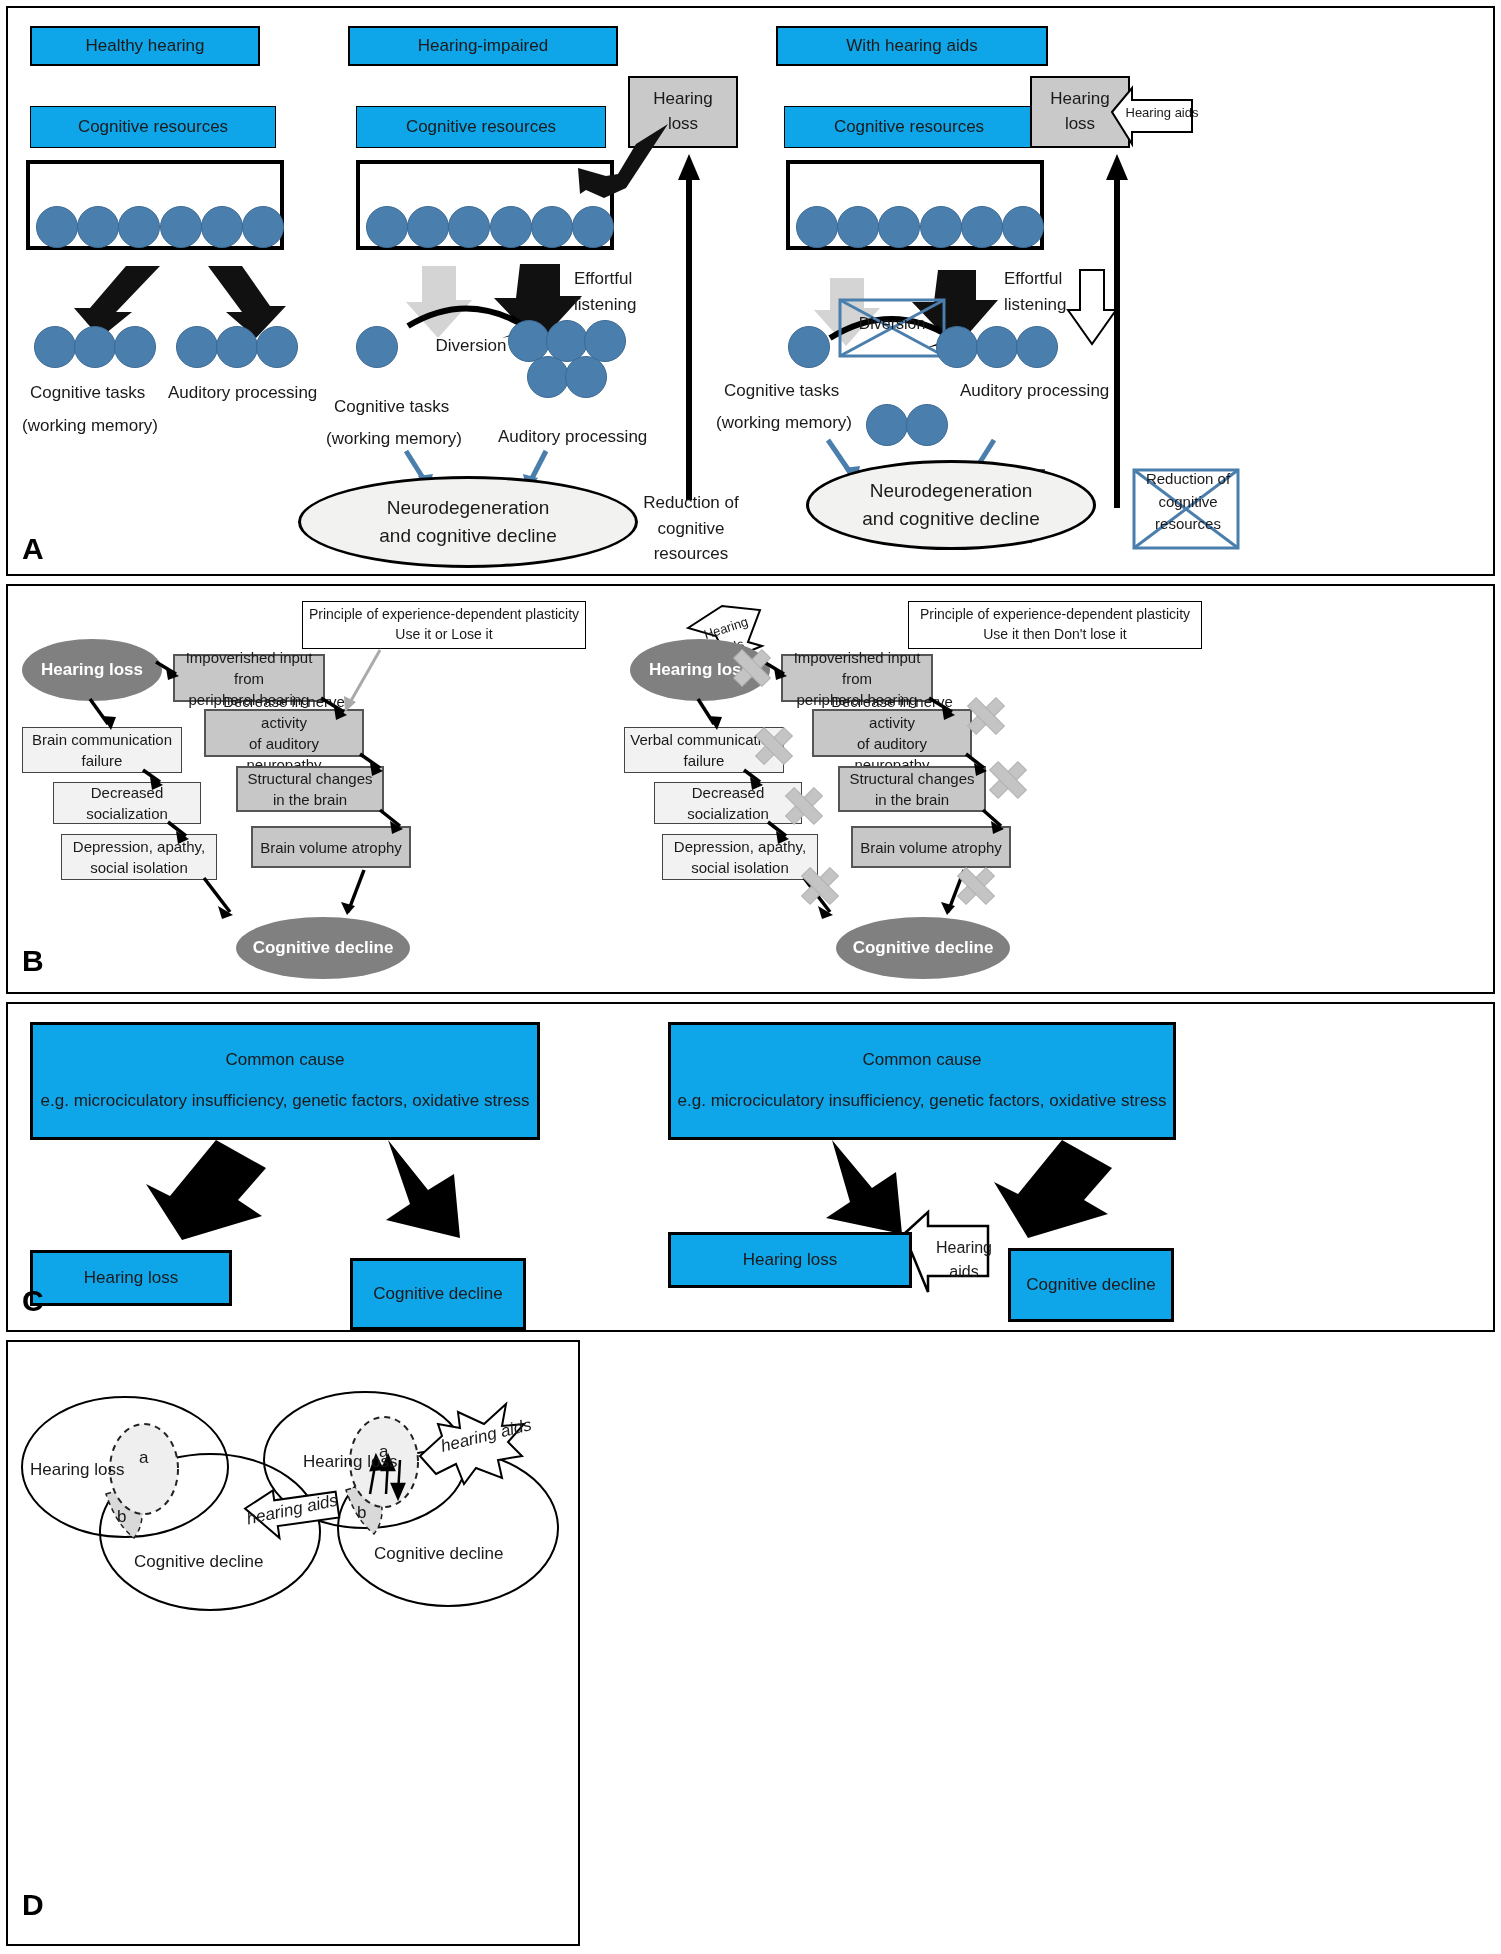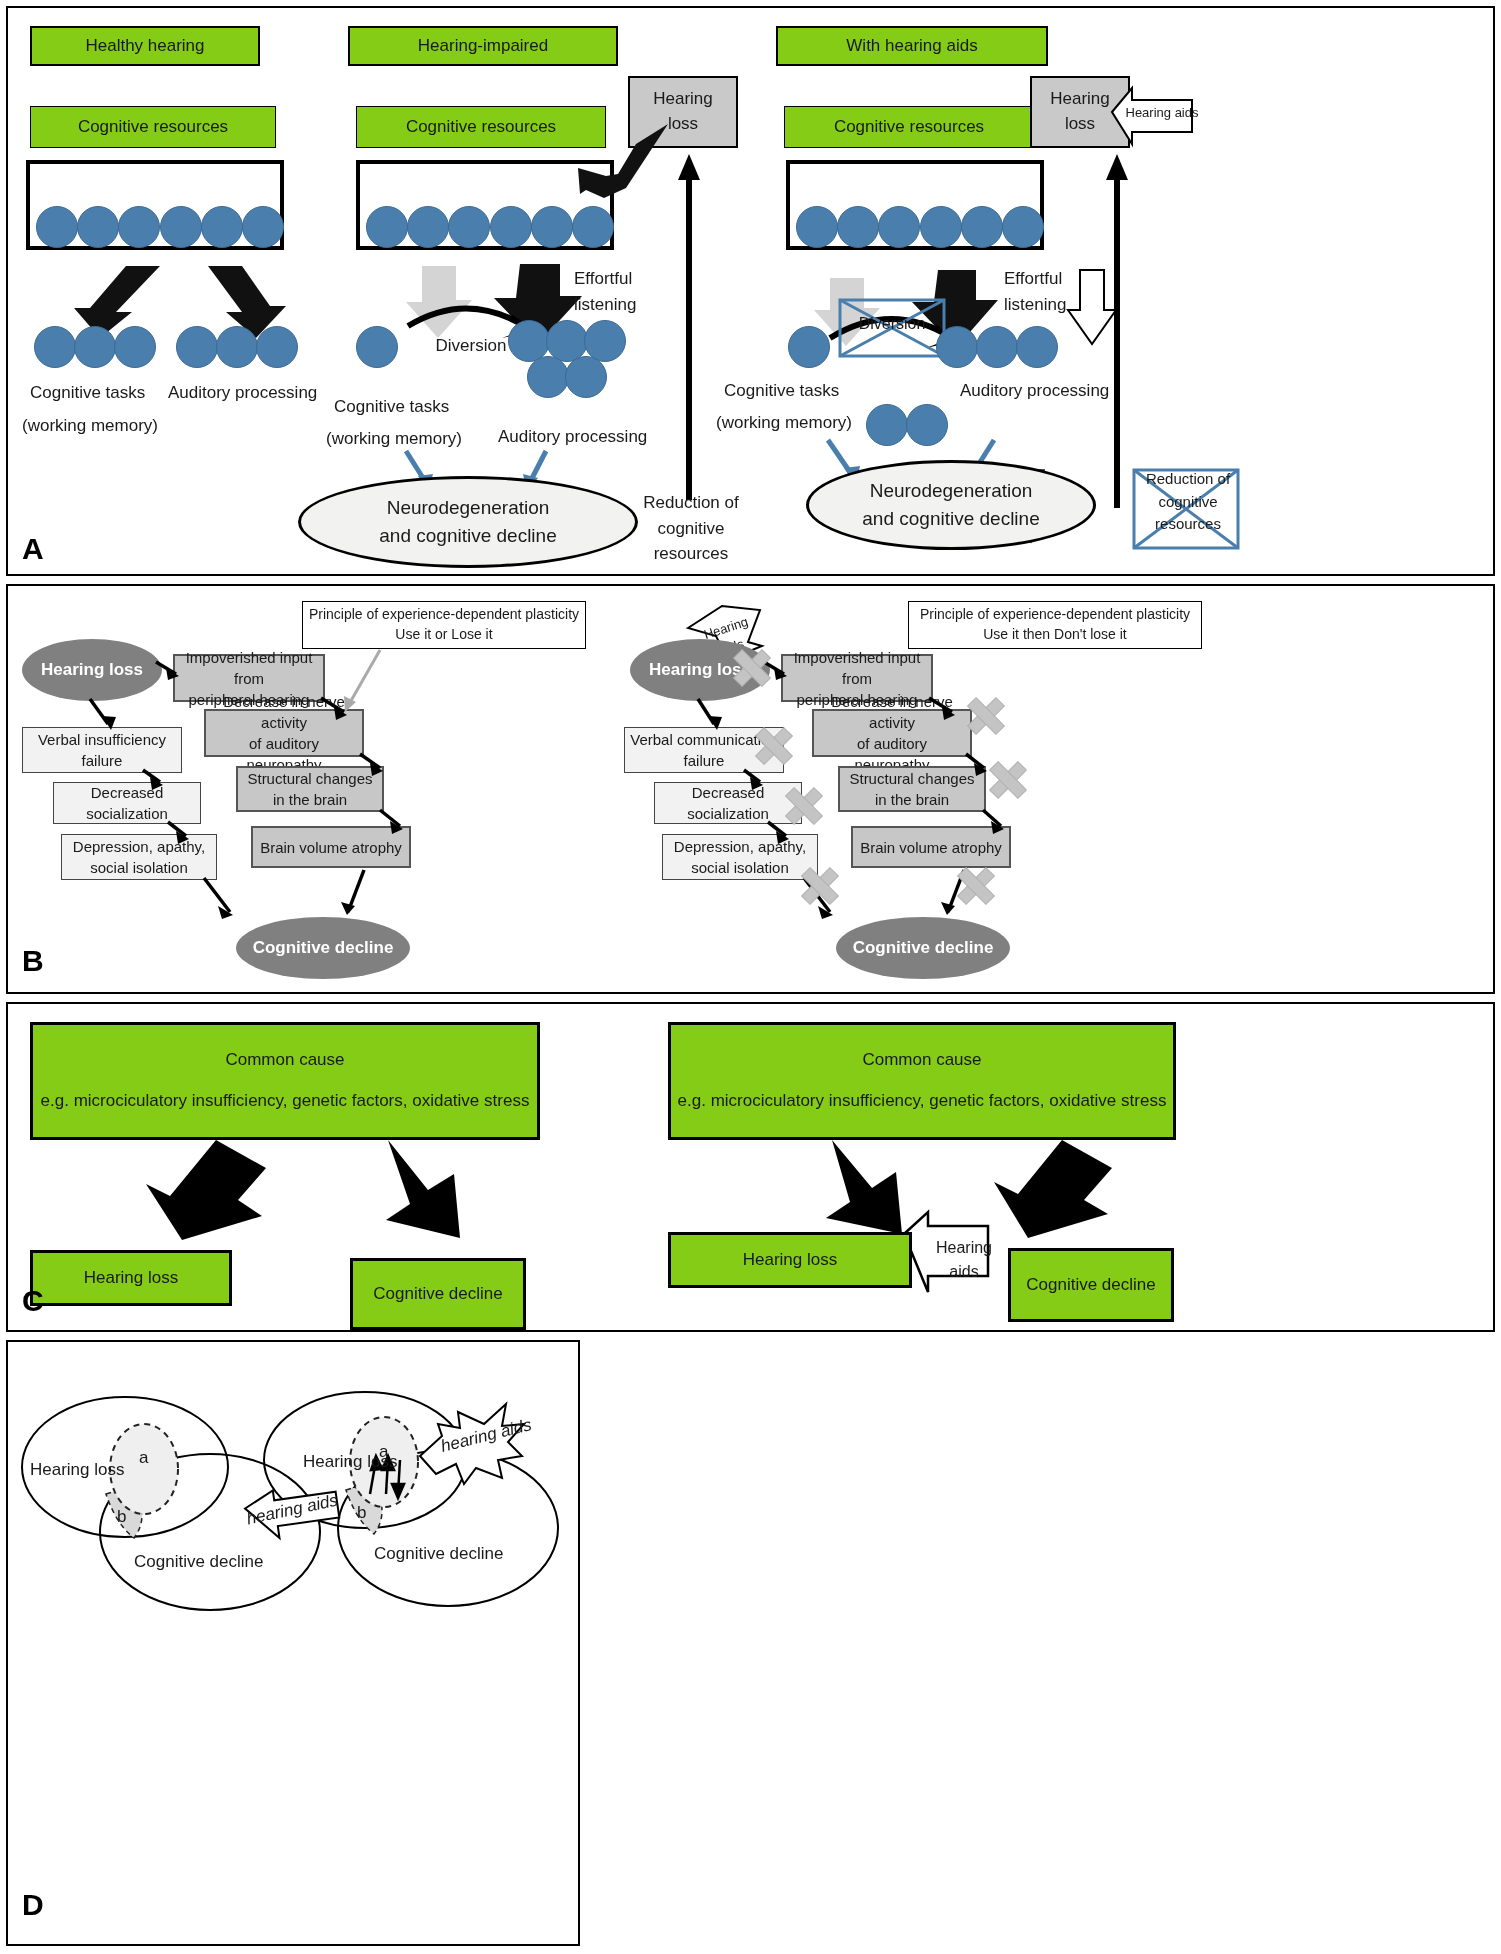--- a/index.html
+++ b/index.html
@@ -2,21 +2,21 @@
 <html><head>
 <meta charset="utf-8">
 <style>
   html,body{margin:0;padding:0;background:#fff;}
   body{font-family:"Liberation Sans", sans-serif;color:#1a1a1a;}
   #fig{position:relative;width:1501px;height:1954px;background:#fff;overflow:hidden;}
 
   .panel{position:absolute;border:2px solid #000;background:#fff;box-sizing:border-box;}
   .plabel{position:absolute;font-weight:bold;font-size:30px;color:#000;letter-spacing:0;}
 
-  .box{position:absolute;box-sizing:border-box;border:2px solid #000;background:#84cc16;
+  .box{position:absolute;box-sizing:border-box;border:2px solid #000;background:#0ea5e9;
        display:flex;align-items:center;justify-content:center;text-align:center;
        font-size:17px;line-height:1.45;padding:2px 6px;}
   .box.thin{border-width:1.5px;}
   .box.thick{border-width:3px;}
 
   .txt{position:absolute;font-size:17px;line-height:1.5;text-align:center;white-space:pre-line;}
   .txt.left{text-align:left;}
 
   .res-frame{position:absolute;box-sizing:border-box;border:4px solid #000;background:#fff;}
   .dot{position:absolute;border-radius:50%;background:#4a7ead;border:1.5px solid #3d6a93;box-sizing:border-box;}
@@ -274,21 +274,21 @@
     </div>
     <div class="fb fb-gray" style="left:228px;top:180px;width:148px;height:46px;">
       <span style="white-space:pre-line;">Structural changes
 in the brain</span>
     </div>
     <div class="fb fb-gray" style="left:243px;top:240px;width:160px;height:42px;">
       <span style="white-space:pre-line;">Brain volume atrophy</span>
     </div>
 
     <div class="fb fb-lite" style="left:14px;top:141px;width:160px;height:46px;">
-      <span style="white-space:pre-line;">Verbal insufficiency
+      <span style="white-space:pre-line;">Brain communication
 failure</span>
     </div>
     <div class="fb fb-lite" style="left:45px;top:196px;width:148px;height:42px;">
       <span style="white-space:pre-line;">Decreased
 socialization</span>
     </div>
     <div class="fb fb-lite" style="left:53px;top:248px;width:156px;height:46px;">
       <span style="white-space:pre-line;">Depression, apathy,
 social isolation</span>
     </div>

